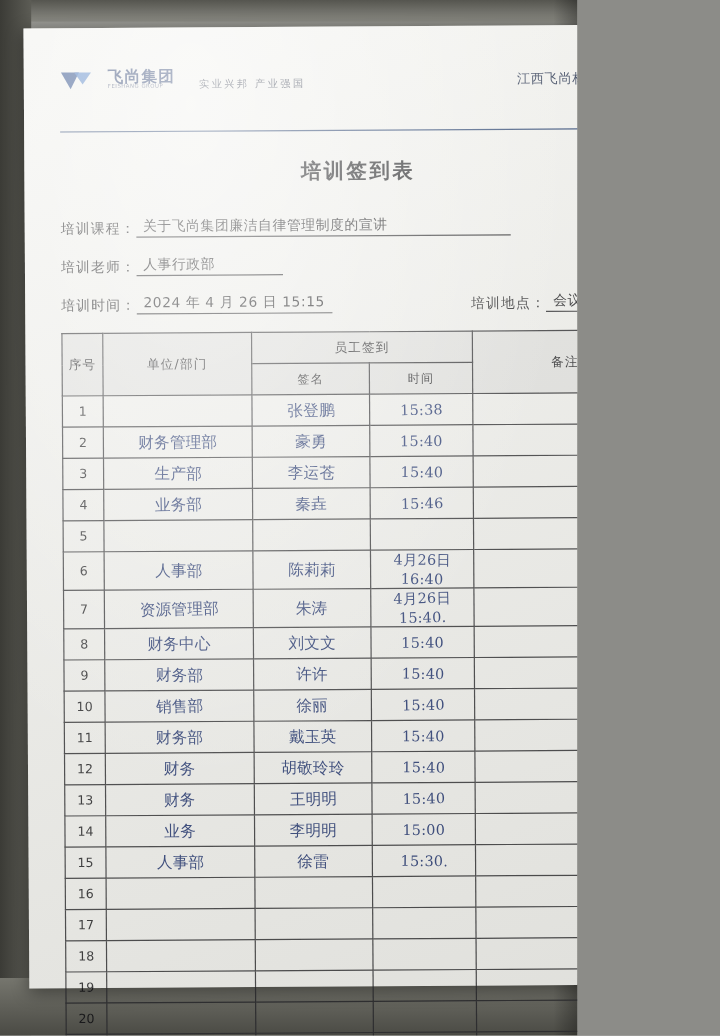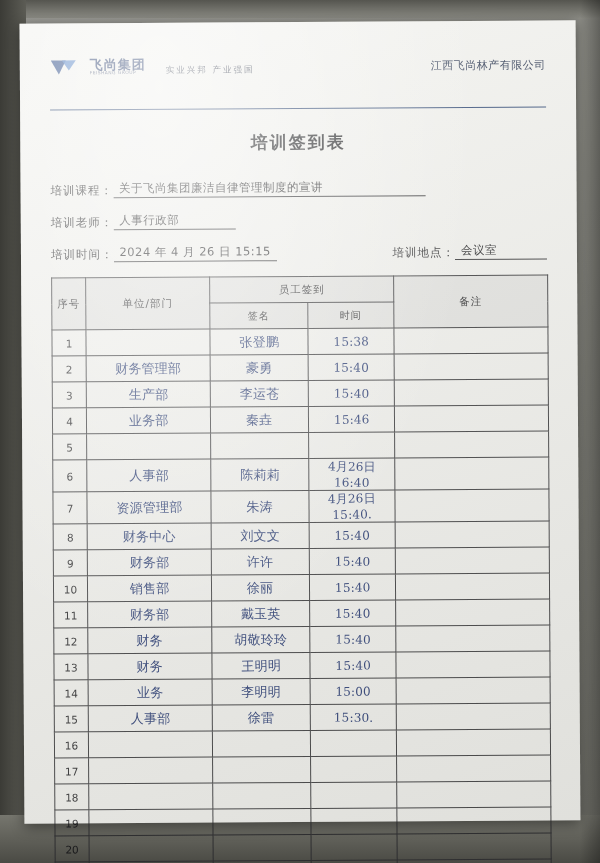--- a/index.html
+++ b/index.html
@@ -8,21 +8,21 @@
     background: #8c8c88;
   }
   body {
     width: 600px;
     height: 863px;
     overflow: hidden;
     font-family: "DejaVu Sans", sans-serif;
   }
   .photo {
     position: relative;
-    width: 600px;
+    width: 481px;
     height: 863px;
     background: linear-gradient(150deg, #9a9a95 0%, #86867f 40%, #6f6f68 100%);
     overflow: hidden;
   }
   
   .desk-left {
     position: absolute;
     left: 0; top: 0;
     width: 26px; height: 863px;
     background: linear-gradient(90deg, #3b3b36 0%, #5c5c55 100%);

